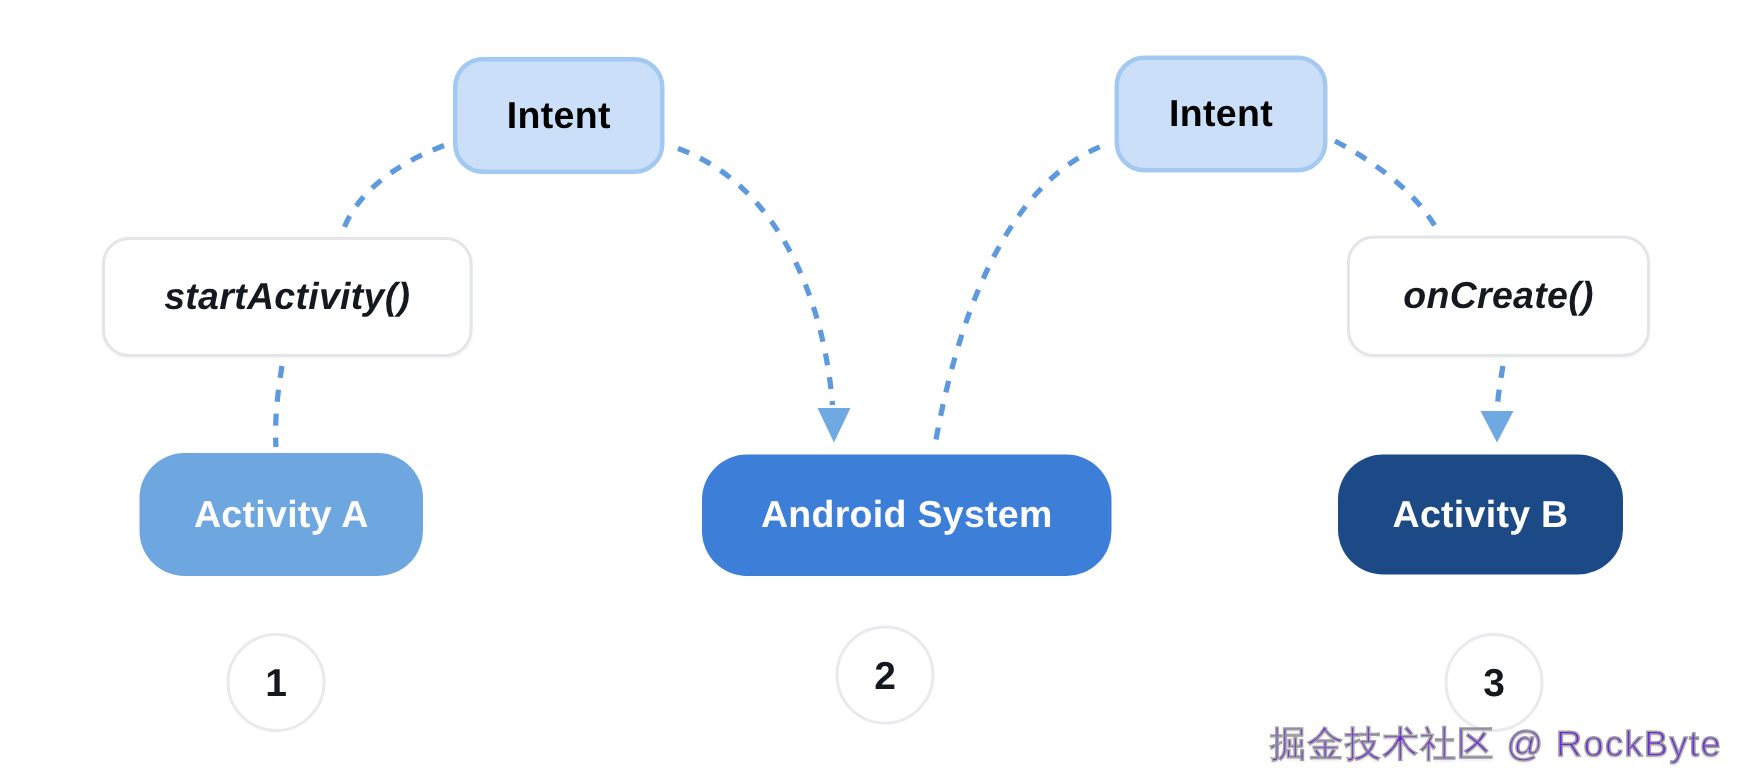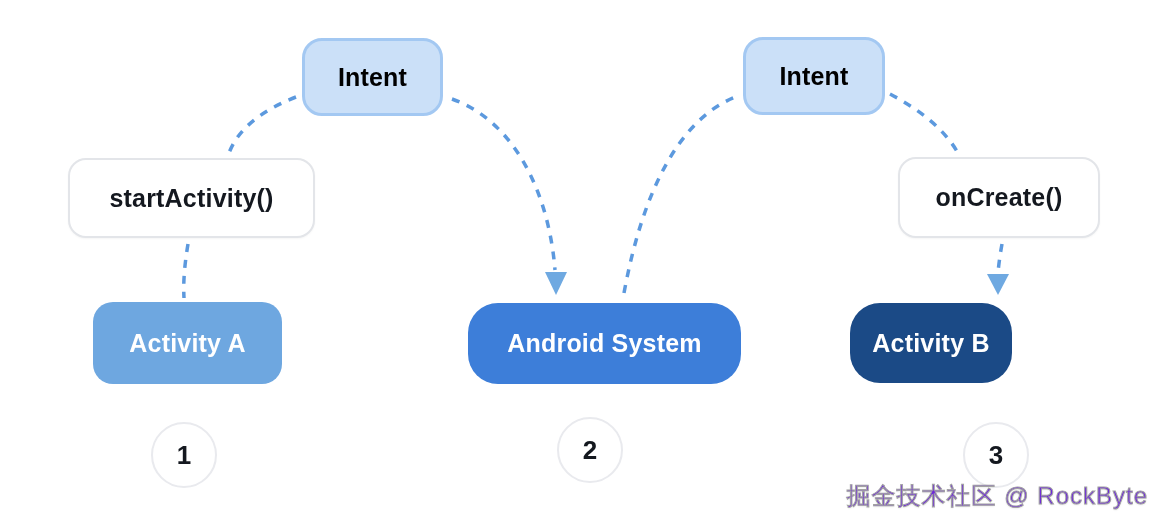--- a/index.html
+++ b/index.html
@@ -44,36 +44,37 @@
     border: 3px solid #a3c8f2;
     border-radius: 20px;
     color: #000000;
   }
   .method-node {
     background: #ffffff;
     border: 2px solid #e3e5e9;
     border-radius: 18px;
     color: #14181f;
     box-shadow: 0 1px 2px rgba(0,0,0,0.04);
+    font-style: italic;
   }
   .solid-node {
     color: #ffffff;
     border-radius: 30px;
   }
-  .activity-a-node   { background: #6ea7e0; border-radius: 20px; }
+  .activity-a-node   { background: #6ea7e0; border-radius: 30px; }
   .android-sys-node  { background: #3d7ed9; }
   .activity-b-node   { background: #1b4a86; }
 
   #intent-left   { left: 302px; top: 38px;  width: 141px; height: 78px; }
   #intent-right  { left: 743px; top: 37px;  width: 142px; height: 78px; }
   #start-activity{ left: 68px;  top: 158px; width: 247px; height: 80px; }
   #on-create     { left: 898px; top: 157px; width: 202px; height: 81px; }
   #activity-a    { left: 93px;  top: 302px; width: 189px; height: 82px; }
   #android-system{ left: 468px; top: 303px; width: 273px; height: 81px; }
-  #activity-b    { left: 850px; top: 303px; width: 162px; height: 80px; justify-content: center; }
+  #activity-b    { left: 892px; top: 303px; width: 190px; height: 80px; justify-content: center; }
 
   .step-circle {
     position: absolute;
     width: 66px; height: 66px;
     box-sizing: border-box;
     border: 2px solid #e9eaee;
     border-radius: 50%;
     background: #ffffff;
     display: flex;
     align-items: center;

